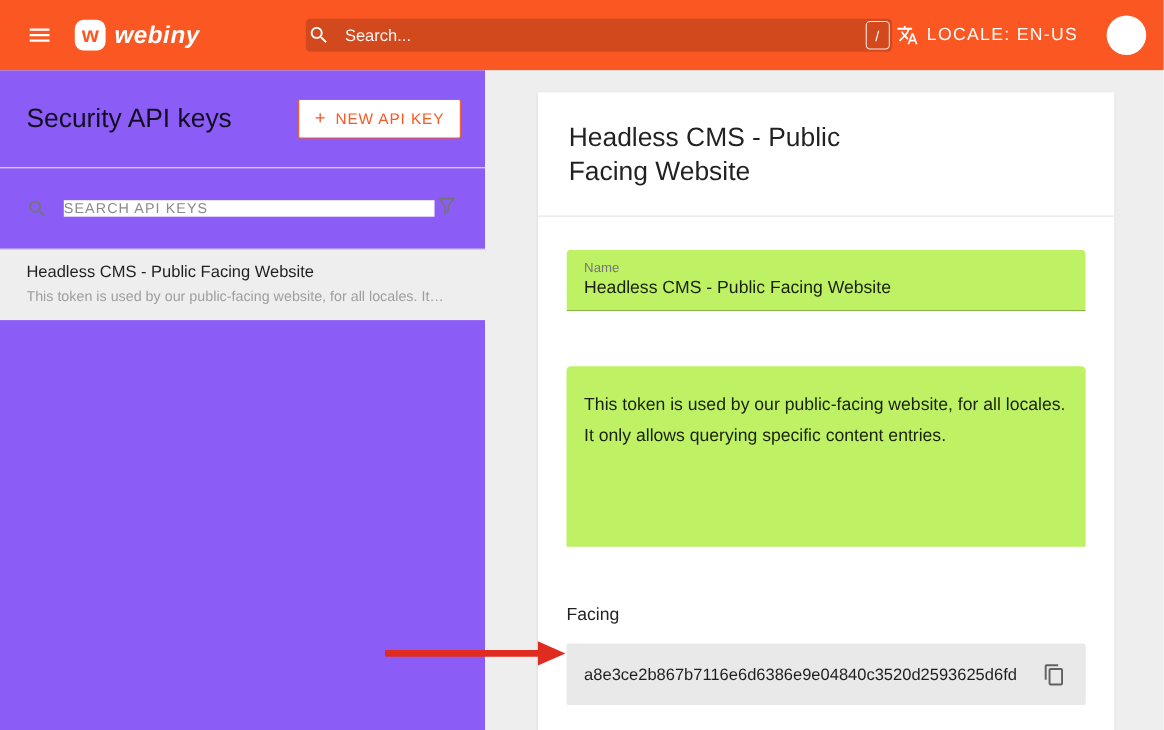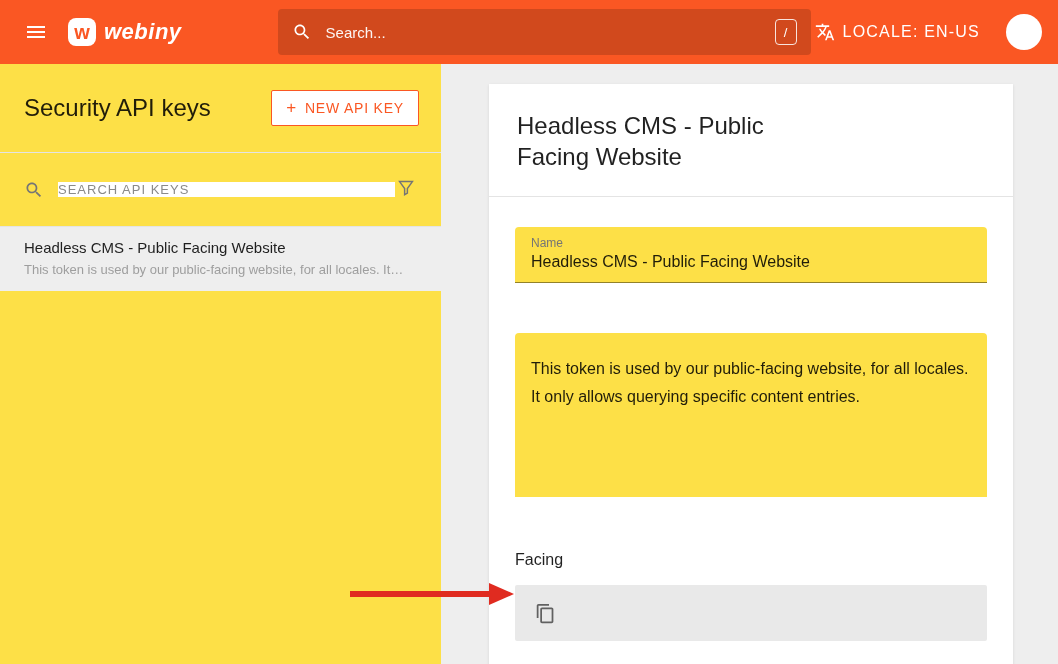--- a/index.html
+++ b/index.html
@@ -8,37 +8,37 @@
   .app { position:relative; width:1058px; height:664px; overflow:hidden; }
 
   
   .topbar { height:64px; background:#fa5723; display:flex; align-items:center; padding:0 16px 0 24px; }
   .hamburger { width:24px; height:24px; cursor:pointer; flex:0 0 auto; }
   .hamburger svg { fill:#fff; }
   .logo { display:flex; align-items:center; margin-left:20px; cursor:pointer; }
   .logo-badge { width:28px; height:28px; background:#fff; border-radius:8px; color:#fa5723;
                 font-weight:700; font-size:20px; display:flex; align-items:center; justify-content:center; }
   .logo-text { color:#fff; font-size:22px; font-weight:700; margin-left:8px; letter-spacing:0.5px;font-style:italic; }
-  .top-search { margin-left:96px; width:533px; height:46px; background:rgba(0,0,0,0.16);
-                border-radius:4px; display:flex; align-items:center; padding:0 14px; }
+  .top-search { margin-left:96px; width:533px; height:30px; background:rgba(0,0,0,0.16);
+                border-radius:4px; display:flex; align-items:center; padding:0 2px; }
   .top-search svg { fill:#fff; width:20px; height:20px; flex:0 0 auto; }
   .top-search input { flex:1; margin-left:14px; background:transparent; border:none; outline:none;
                       color:#fff; font-size:15px; font-family:"Liberation Sans", sans-serif; }
   .top-search input::placeholder { color:#ffffff; opacity:0.95; }
   .shortcut-badge { border:1px solid rgba(255,255,255,0.85); color:#fff; border-radius:4px;
                     min-width:22px; height:26px; display:flex; align-items:center; justify-content:center;
                     font-size:13px; padding:0 6px; }
   .locale { margin-left:auto; display:flex; align-items:center; color:#fff; cursor:pointer; }
   .locale svg { fill:#fff; width:20px; height:20px; margin-right:8px; }
   .locale-label { font-size:16px; letter-spacing:1.2px; font-weight:500; }
   .avatar { width:36px; height:36px; border-radius:50%; background:#fff; margin-left:26px; cursor:pointer; flex:0 0 auto; }
 
   
   .content { display:flex; height:600px; }
-  .sidebar { width:441px; background:#fde047; flex:0 0 auto; display:flex; flex-direction:column; }
+  .sidebar { width:441px; background:#8b5cf6; flex:0 0 auto; display:flex; flex-direction:column; }
   .main { flex:1; background:#eeeeee; position:relative; overflow:hidden; }
 
   
   .sidebar-header { display:flex; align-items:center; justify-content:space-between; padding:26px 22px 26px 24px; }
   .sidebar-title { font-size:24px; color:rgba(0,0,0,0.87); font-weight:400; }
   .new-key-btn { display:flex; align-items:center; gap:8px; border:1px solid #fa5723; background:#fff;
                  color:#fa5723; font-size:14px; letter-spacing:0.8px; padding:9px 14px; border-radius:2px;
                  cursor:pointer; font-family:"Liberation Sans", sans-serif; }
   .new-key-plus { font-size:17px; line-height:14px; }
   .divider { border-bottom:1px solid #e4e4e4; }
@@ -53,21 +53,21 @@
   .list-item.selected { background:#eeeeee; }
   .list-item-title { font-size:15px; color:rgba(0,0,0,0.87); margin-bottom:6px; }
   .list-item-desc { font-size:13px; color:#9e9e9e; white-space:nowrap; overflow:hidden; text-overflow:ellipsis; }
 
   
   .card { position:absolute; left:48px; top:20px; width:524px; height:640px; background:#fff;
           box-shadow:0 1px 3px rgba(0,0,0,0.10); }
   .card-header { padding:26px 28px 24px; }
   .card-title { font-size:24px; line-height:31px; color:rgba(0,0,0,0.87); font-weight:400; max-width:300px; }
   .card-body { padding:30px 26px; }
-  .field { background:#fde047; border-radius:4px 4px 0 0; padding:9px 16px 11px; }
+  .field { background:#bef264; border-radius:4px 4px 0 0; padding:9px 16px 11px; }
   .field.name-field { border-bottom:1px solid rgba(0,0,0,0.42); }
   .field-label { font-size:12px; color:#757575; margin-bottom:3px; }
   .field input { width:100%; border:none; outline:none; background:transparent; font-size:16px;
                  color:rgba(0,0,0,0.87); font-family:"Liberation Sans", sans-serif; }
   .field.desc-field { margin-top:50px; height:164px; padding:14px 16px; }
   .desc-text { font-size:16px; line-height:28px; color:rgba(0,0,0,0.87); margin-top:8px; }
   .token-label { margin-top:54px; font-size:16px; color:rgba(0,0,0,0.87); }
   .token-box { margin-top:16px; background:#e9e9e9; height:56px; display:flex; align-items:center;
                justify-content:space-between; padding:0 14px 0 16px; border-radius:2px; }
   .token-value { font-size:15px; color:rgba(0,0,0,0.87); }
@@ -149,20 +149,21 @@
             <div class="field-label">Name</div>
             <input type="text" value="Headless CMS - Public Facing Website" style="">
           </div>
 
           <div class="field desc-field">
             <div class="desc-text">This token is used by our public-facing website, for all locales. It only allows querying specific content entries.</div>
           </div>
 
           <div class="token-label">Facing</div>
           <div class="token-box">
+            <span class="token-value">a8e3ce2b867b7116e6d6386e9e04840c3520d2593625d6fd</span>
             <button class="copy-btn">
               <svg viewBox="0 0 24 24">
                   <path d="M16 1H4c-1.1 0-2 .9-2 2v14h2V3h12V1zm3 4H8c-1.1 0-2 .9-2 2v14c0 1.1.9 2 2 2h11c1.1 0 2-.9 2-2V7c0-1.1-.9-2-2-2zm0 16H8V7h11v14z"></path>
                 </svg>
             </button>
           </div>
 
         </div>
       </div>
     </div>

